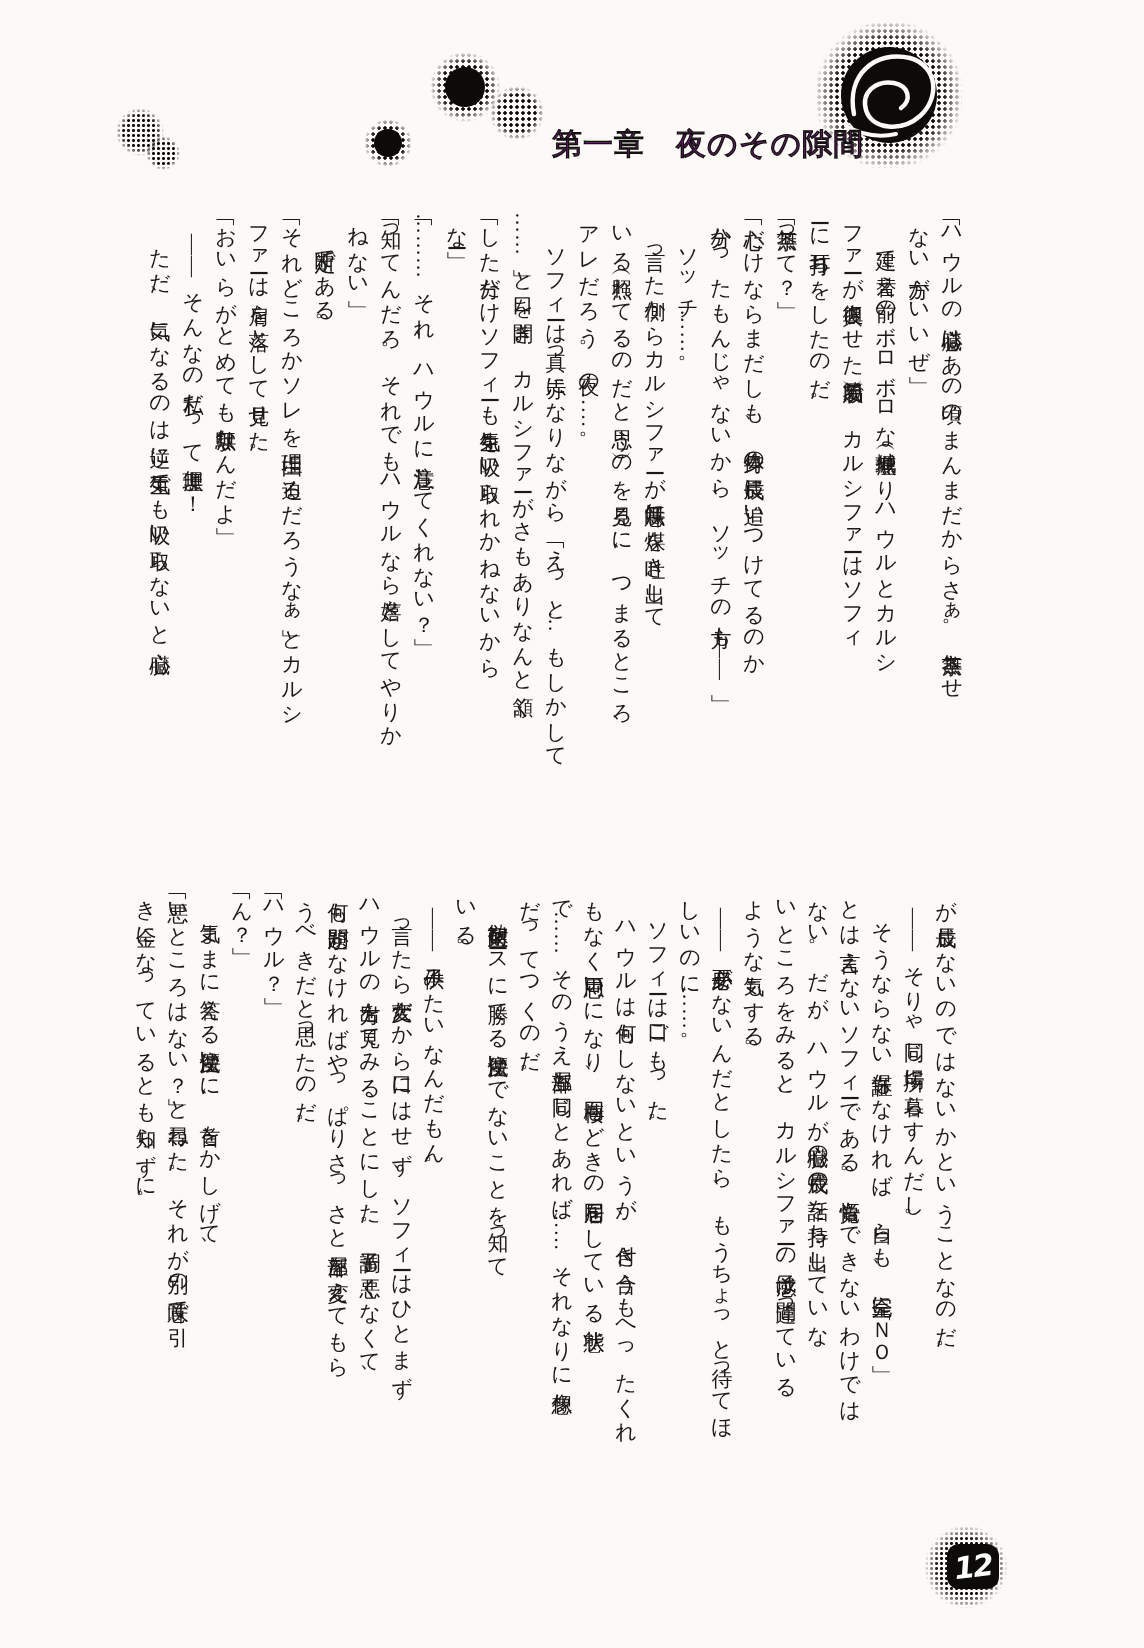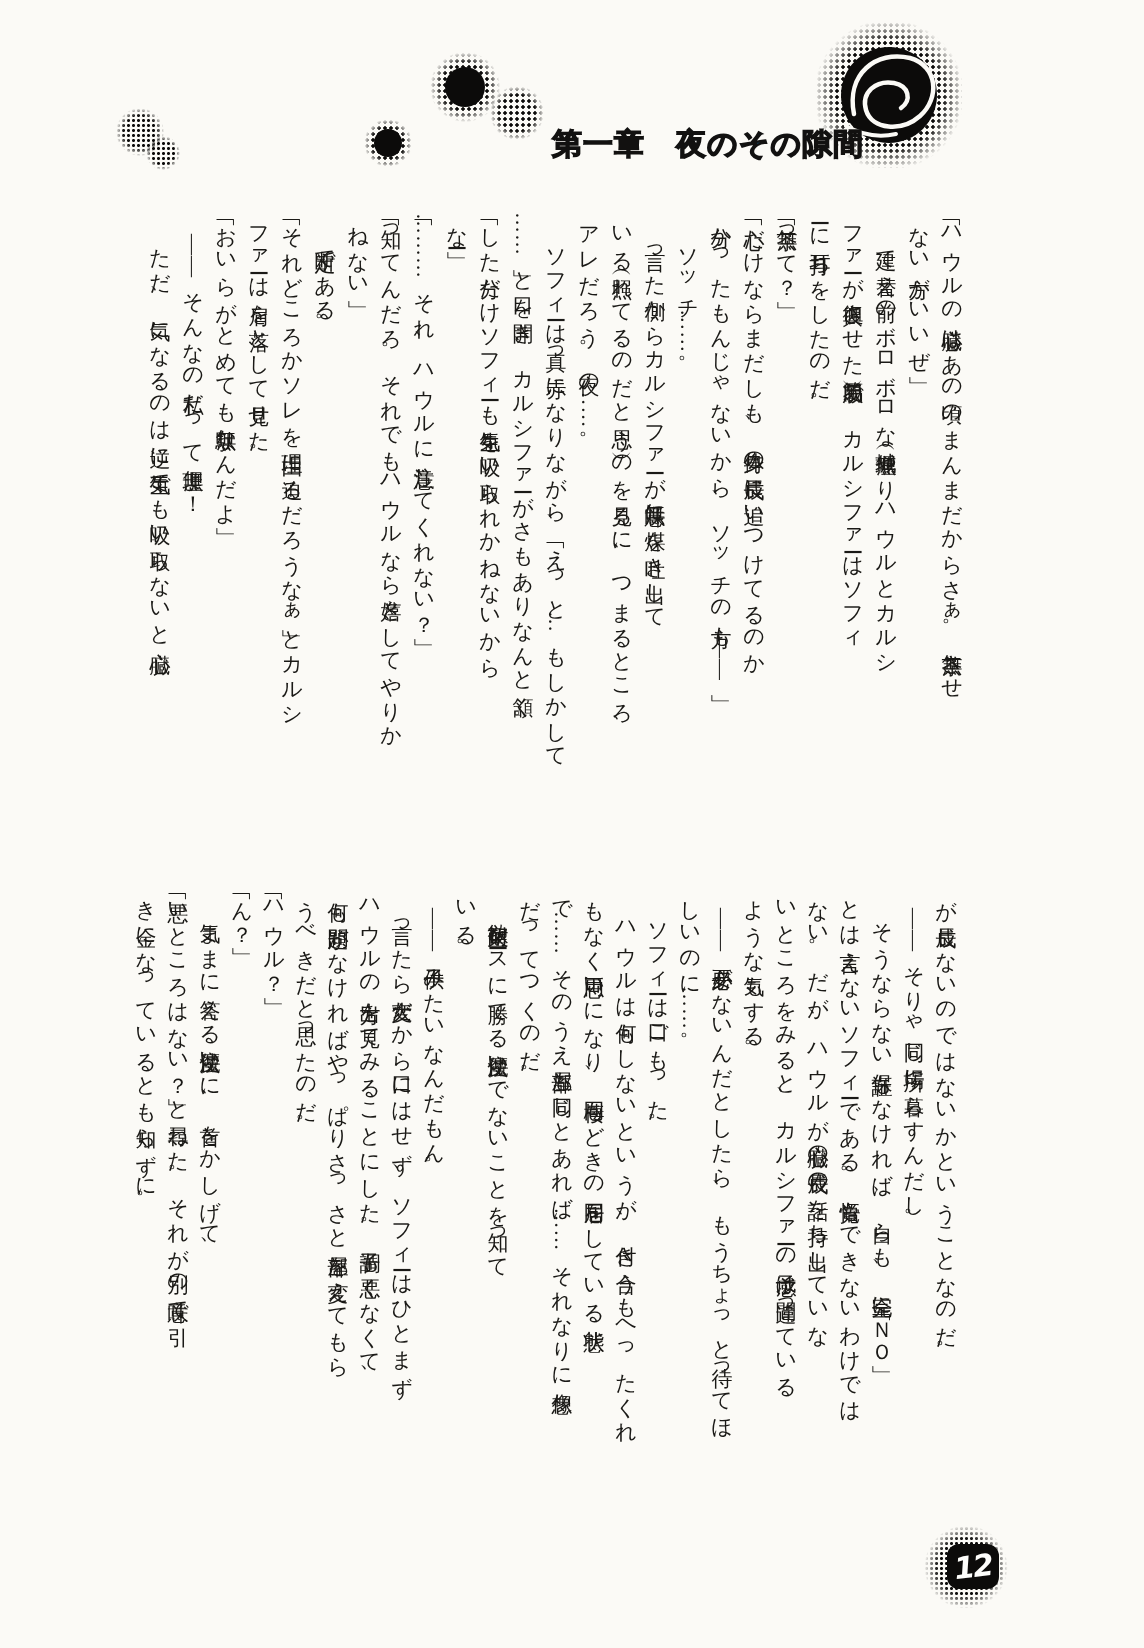--- a/index.html
+++ b/index.html
@@ -7,22 +7,22 @@
     position:relative; width:1144px; height:1648px;
     background:#fbfaf6; overflow:hidden;
     font-family:"Liberation Serif", serif;
     color:#151412;
   }
 
   
   .chapter-heading {
     position:absolute; left:552px; top:124px;
     font-family:"Liberation Sans", sans-serif;
-    font-weight:700; font-size:30px; letter-spacing:1px;
-    color:#0c4a6e; -webkit-text-stroke:1.3px #121110;
+    font-weight:400; font-size:30px; letter-spacing:1px;
+    color:#701a75; -webkit-text-stroke:1.3px #121110;
     white-space:nowrap;
   }
 
   
   .vtext {
     position:absolute;
     writing-mode:vertical-rl;
     text-orientation:mixed;
     font-size:21px; letter-spacing:1px; color:#1a1916;
     white-space:nowrap;

